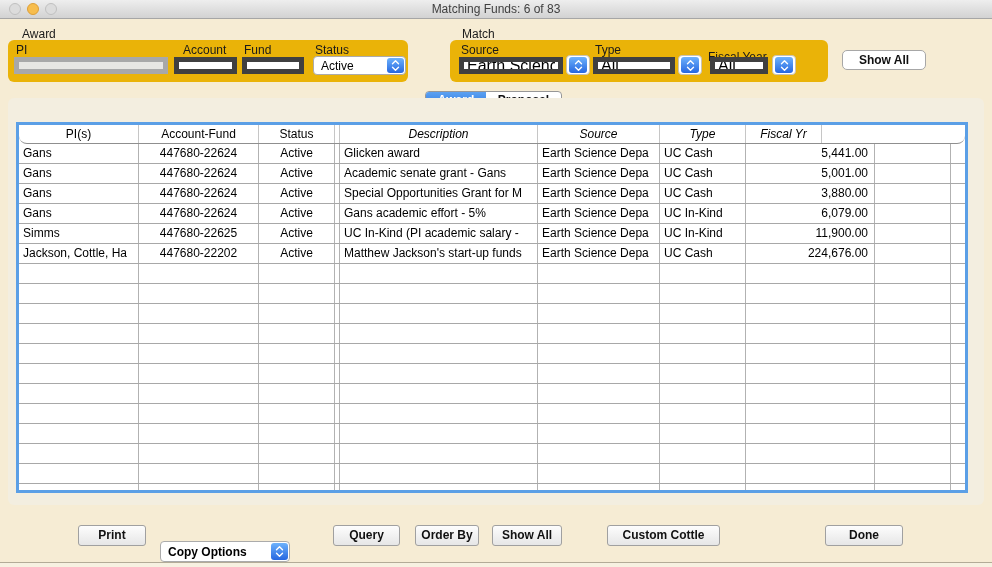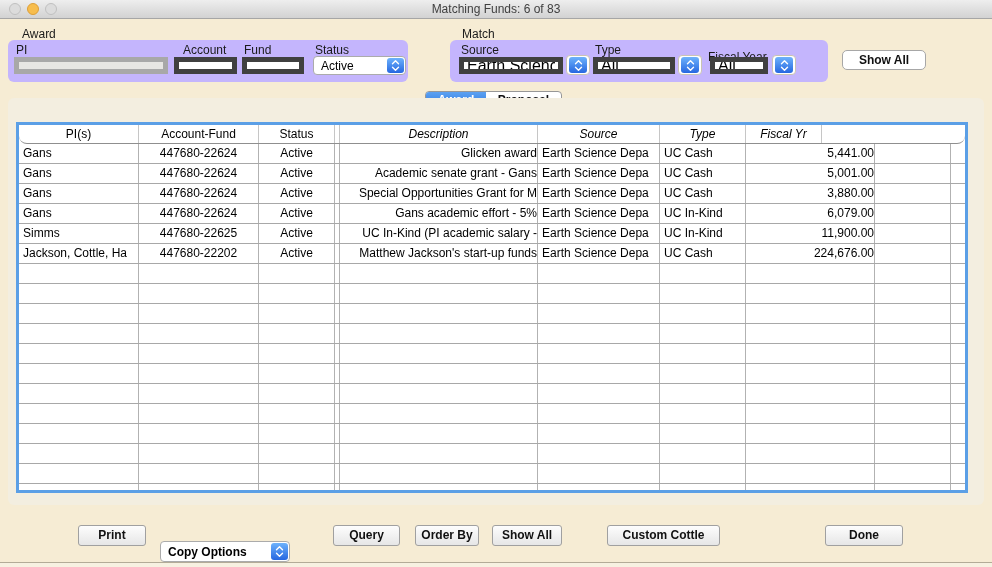--- a/index.html
+++ b/index.html
@@ -14,21 +14,21 @@
   .traffic { position:absolute; left:9px; top:3px; display:flex; gap:6px; }
   .tl { width:12px; height:12px; border-radius:50%; display:inline-block; }
   .tl.grey   { background:#dcdcdc; border:1px solid #c0c0c0; }
   .tl.orange { background:#f7bd4d; border:1px solid #dd9f38; }
   .titletext { width:100%; text-align:center; font-size:12px; color:#404040; }
 
   .content { position:absolute; top:19px; left:0; width:992px; height:548px; }
 
   
   .group-label { position:absolute; font-size:12px; color:#1a1a1a; }
-  .groupbox { position:absolute; background:#c4b5fd; border-radius:6px; }
+  .groupbox { position:absolute; background:#eab308; border-radius:6px; }
   .fld-label { position:absolute; font-size:12px; color:#1a1a1a; white-space:nowrap; }
   .tinput { position:absolute; height:17px; border:5px solid #404040; background:#fff;
     font-family:"Liberation Sans",sans-serif; font-size:16px; padding:0 3px; }
   .tinput:disabled { background:#e7e6e3; border-color:#a8a8a8; }
 
   
   .popup { position:absolute; height:19px; background:#fff; border:1px solid #ababab;
     border-radius:4px; display:flex; align-items:center; cursor:default; }
   .popup-text { flex:1; font-size:12px; padding-left:7px; white-space:nowrap; overflow:hidden; }
   .popup-stepper { width:17px; height:15px; margin:1px 1px 1px 0; border-radius:3px;
@@ -63,24 +63,24 @@
   .trow  { display:flex; height:20px; border-bottom:1px solid #a8a8a8; background:#fff; }
   .c { height:100%; overflow:hidden; white-space:nowrap; font-size:12px; color:#000;
        border-right:1px solid #b2b2b2; line-height:19px; }
   .thead .c { line-height:18px; text-align:center; padding:0; border-right-color:#c6c6c6; }
   .thead .c3,.thead .c4,.thead .c5,.thead .c6,.thead .c7 { font-style:italic; }
   .c0 { width:120px; text-align:left;  padding-left:4px; }
   .c1 { width:120px; text-align:center; }
   .c2 { width:75px;  text-align:center; border-right:none; }
   .spacer { width:6px; border-left:1px solid #b2b2b2; border-right:1px solid #b2b2b2; }
   .thead .spacer { border-left-color:#c6c6c6; border-right-color:#c6c6c6; }
-  .c3 { width:198px; text-align:right; padding-left:4px; }
+  .c3 { width:198px; text-align:left; padding-left:4px; }
   .c4 { width:122px; text-align:left; padding-left:4px; }
   .c5 { width:86px;  text-align:left; padding-left:4px; }
-  .c6 { width:129px; text-align:right; }
+  .c6 { width:129px; text-align:right; padding-right:6px; }
   .c7 { width:76px;  text-align:center; }
   .c8 { width:14px;  border-right:none; }
 
   .bottom-line { position:absolute; left:0; top:543px; width:992px; height:1px; background:#b3ab97; }
   .bottom-strip { position:absolute; left:0; top:544px; width:992px; height:4px; background:#f7f1e1; }
 </style>
 </head>
 <body>
 
 <div class="window">

